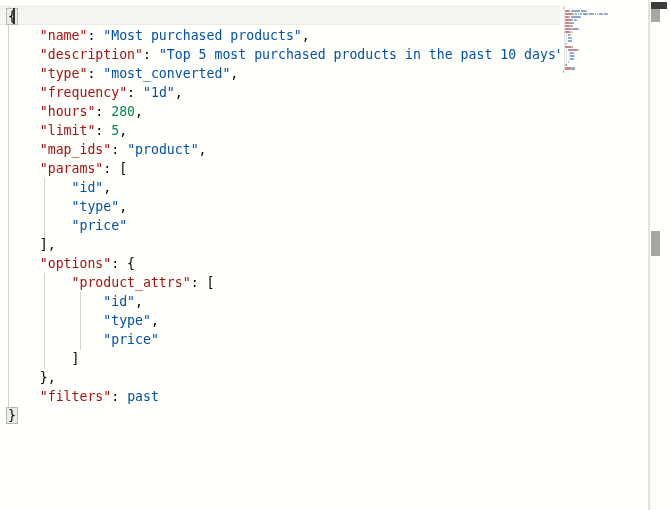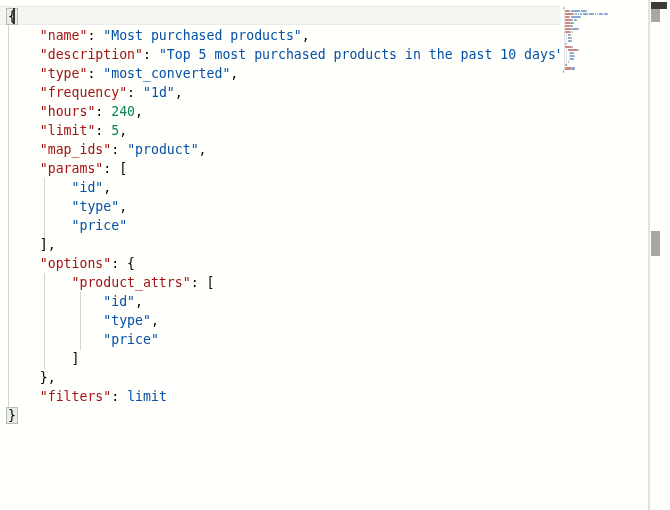--- a/index.html
+++ b/index.html
@@ -207,36 +207,36 @@
         <div class="indent-guide" style="left: 44px; top: 178px; height: 72px;"></div>
         <div class="indent-guide" style="left: 44px; top: 273px; height: 96px;"></div>
         <div class="indent-guide" style="left: 80px; top: 292px; height: 58px;"></div>
       </div>
     <div id="lines">
         <div class="code-line"><span class="content"><span></span><span class="tok-brace bracket-match">{</span></span></div>
         <div class="code-line"><span class="content"><span>    </span><span class="tok-key">"name"</span><span class="tok-punct">: </span><span class="tok-str">"Most purchased products"</span><span class="tok-punct">,</span></span></div>
         <div class="code-line"><span class="content"><span>    </span><span class="tok-key">"description"</span><span class="tok-punct">: </span><span class="tok-str">"Top 5 most purchased products in the past 10 days"</span></span></div>
         <div class="code-line"><span class="content"><span>    </span><span class="tok-key">"type"</span><span class="tok-punct">: </span><span class="tok-str">"most_converted"</span><span class="tok-punct">,</span></span></div>
         <div class="code-line"><span class="content"><span>    </span><span class="tok-key">"frequency"</span><span class="tok-punct">: </span><span class="tok-str">"1d"</span><span class="tok-punct">,</span></span></div>
-        <div class="code-line"><span class="content"><span>    </span><span class="tok-key">"hours"</span><span class="tok-punct">: </span><span class="tok-num">240</span><span class="tok-punct">,</span></span></div>
+        <div class="code-line"><span class="content"><span>    </span><span class="tok-key">"hours"</span><span class="tok-punct">: </span><span class="tok-num">280</span><span class="tok-punct">,</span></span></div>
         <div class="code-line"><span class="content"><span>    </span><span class="tok-key">"limit"</span><span class="tok-punct">: </span><span class="tok-num">5</span><span class="tok-punct">,</span></span></div>
         <div class="code-line"><span class="content"><span>    </span><span class="tok-key">"map_ids"</span><span class="tok-punct">: </span><span class="tok-str">"product"</span><span class="tok-punct">,</span></span></div>
         <div class="code-line"><span class="content"><span>    </span><span class="tok-key">"params"</span><span class="tok-punct">: [</span></span></div>
         <div class="code-line"><span class="content"><span>        </span><span class="tok-str">"id"</span><span class="tok-punct">,</span></span></div>
         <div class="code-line"><span class="content"><span>        </span><span class="tok-str">"type"</span><span class="tok-punct">,</span></span></div>
         <div class="code-line"><span class="content"><span>        </span><span class="tok-str">"price"</span></span></div>
         <div class="code-line"><span class="content"><span>    </span><span class="tok-punct">],</span></span></div>
         <div class="code-line"><span class="content"><span>    </span><span class="tok-key">"options"</span><span class="tok-punct">: {</span></span></div>
         <div class="code-line"><span class="content"><span>        </span><span class="tok-key">"product_attrs"</span><span class="tok-punct">: [</span></span></div>
         <div class="code-line"><span class="content"><span>            </span><span class="tok-str">"id"</span><span class="tok-punct">,</span></span></div>
         <div class="code-line"><span class="content"><span>            </span><span class="tok-str">"type"</span><span class="tok-punct">,</span></span></div>
         <div class="code-line"><span class="content"><span>            </span><span class="tok-str">"price"</span></span></div>
         <div class="code-line"><span class="content"><span>        </span><span class="tok-punct">]</span></span></div>
         <div class="code-line"><span class="content"><span>    </span><span class="tok-punct">},</span></span></div>
-        <div class="code-line"><span class="content"><span>    </span><span class="tok-key">"filters"</span><span class="tok-punct">: </span><span class="tok-null">limit</span></span></div>
+        <div class="code-line"><span class="content"><span>    </span><span class="tok-key">"filters"</span><span class="tok-punct">: </span><span class="tok-null">past</span></span></div>
         <div class="code-line"><span class="content"><span></span><span class="tok-brace bracket-match">}</span></span></div>
       </div>
     <div class="caret"></div>
   </div>
 
   <div id="minimap">
     <div id="minimap-inner">
         <div class="mini-line"><span class="mini-tok mini-gap" style="width: 0px;"></span><span class="mini-tok mk-pun" style="width: 0.8px;"></span></div>
         <div class="mini-line"><span class="mini-tok mini-gap" style="width: 2.4px;"></span><span class="mini-tok mk-key" style="width: 3.6px;"></span><span class="mini-tok mk-pun" style="width: 0.8px;"></span><span class="mini-tok mini-gap" style="width: 0.8px;"></span><span class="mini-tok mk-str" style="width: 3px;"></span><span class="mini-tok mini-gap" style="width: 0.8px;"></span><span class="mini-tok mk-str" style="width: 5.4px;"></span><span class="mini-tok mini-gap" style="width: 0.8px;"></span><span class="mini-tok mk-str" style="width: 5.4px;"></span><span class="mini-tok mk-pun" style="width: 0.8px;"></span></div>
         <div class="mini-line"><span class="mini-tok mini-gap" style="width: 2.4px;"></span><span class="mini-tok mk-key" style="width: 7.8px;"></span><span class="mini-tok mk-pun" style="width: 0.8px;"></span><span class="mini-tok mini-gap" style="width: 0.8px;"></span><span class="mini-tok mk-str" style="width: 2.4px;"></span><span class="mini-tok mini-gap" style="width: 0.8px;"></span><span class="mini-tok mk-str" style="width: 0.8px;"></span><span class="mini-tok mini-gap" style="width: 0.8px;"></span><span class="mini-tok mk-str" style="width: 2.4px;"></span><span class="mini-tok mini-gap" style="width: 0.8px;"></span><span class="mini-tok mk-str" style="width: 5.4px;"></span><span class="mini-tok mini-gap" style="width: 0.8px;"></span><span class="mini-tok mk-str" style="width: 4.8px;"></span><span class="mini-tok mini-gap" style="width: 0.8px;"></span><span class="mini-tok mk-str" style="width: 1.2px;"></span><span class="mini-tok mini-gap" style="width: 0.8px;"></span><span class="mini-tok mk-str" style="width: 1.8px;"></span><span class="mini-tok mini-gap" style="width: 0.8px;"></span><span class="mini-tok mk-str" style="width: 2.4px;"></span><span class="mini-tok mini-gap" style="width: 0.8px;"></span><span class="mini-tok mk-str" style="width: 1.2px;"></span><span class="mini-tok mini-gap" style="width: 0.8px;"></span><span class="mini-tok mk-str" style="width: 3px;"></span><span class="mini-tok mk-pun" style="width: 0.8px;"></span></div>

